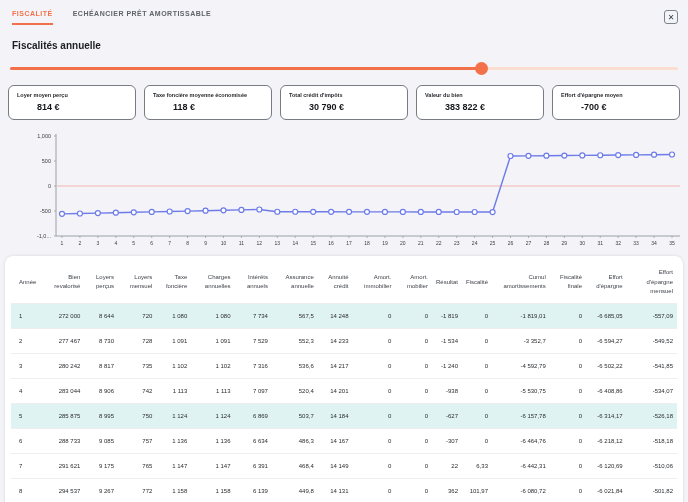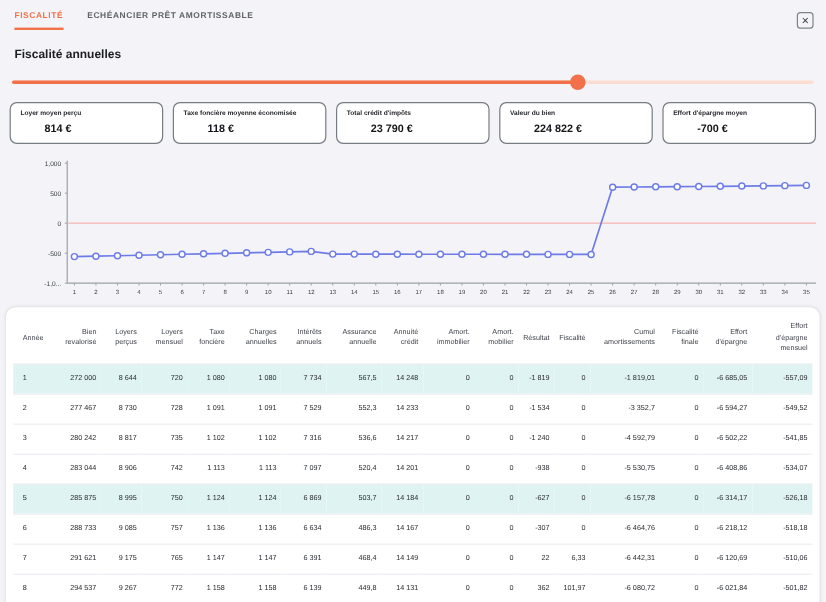--- a/index.html
+++ b/index.html
@@ -64,44 +64,44 @@
 <body>
 
 <div class="tabbar">
   <button class="tab active">FISCALITÉ</button>
   <button class="tab">ECHÉANCIER PRÊT AMORTISSABLE</button>
 </div>
 <button class="close-btn">
   <span>✕</span>
 </button>
 
-<h1 class="page-title">Fiscalité annuelles</h1>
+<h1 class="page-title">Fiscalités annuelle</h1>
 
 <div class="slider">
   <div class="track"></div>
   <div class="fill" id="slider-fill" style="width: 70.5%;"></div>
   <div class="thumb" id="slider-thumb" style="left: calc(70.5% - 6px);"></div>
 </div>
 
 <div class="cards">
   <div class="card">
     <div class="card-label">Loyer moyen perçu</div>
     <div class="card-value">814 €</div>
   </div>
   <div class="card">
     <div class="card-label">Taxe foncière moyenne économisée</div>
     <div class="card-value">118 €</div>
   </div>
   <div class="card">
     <div class="card-label">Total crédit d'impôts</div>
-    <div class="card-value">23 790 €</div>
+    <div class="card-value">30 790 €</div>
   </div>
   <div class="card">
     <div class="card-label">Valeur du bien</div>
-    <div class="card-value">224 822 €</div>
+    <div class="card-value">383 822 €</div>
   </div>
   <div class="card">
     <div class="card-label">Effort d'épargne moyen</div>
     <div class="card-value">-700 €</div>
   </div>
 </div>
 
 <div class="chart-wrap">
   <svg id="chart" width="680" height="124" viewBox="0 0 680 124" xmlns="http://www.w3.org/2000/svg">
       <text x="47" y="10" text-anchor="end" font-size="5.5" fill="#3c4043" font-family="Liberation Sans, sans-serif">1,000</text>

